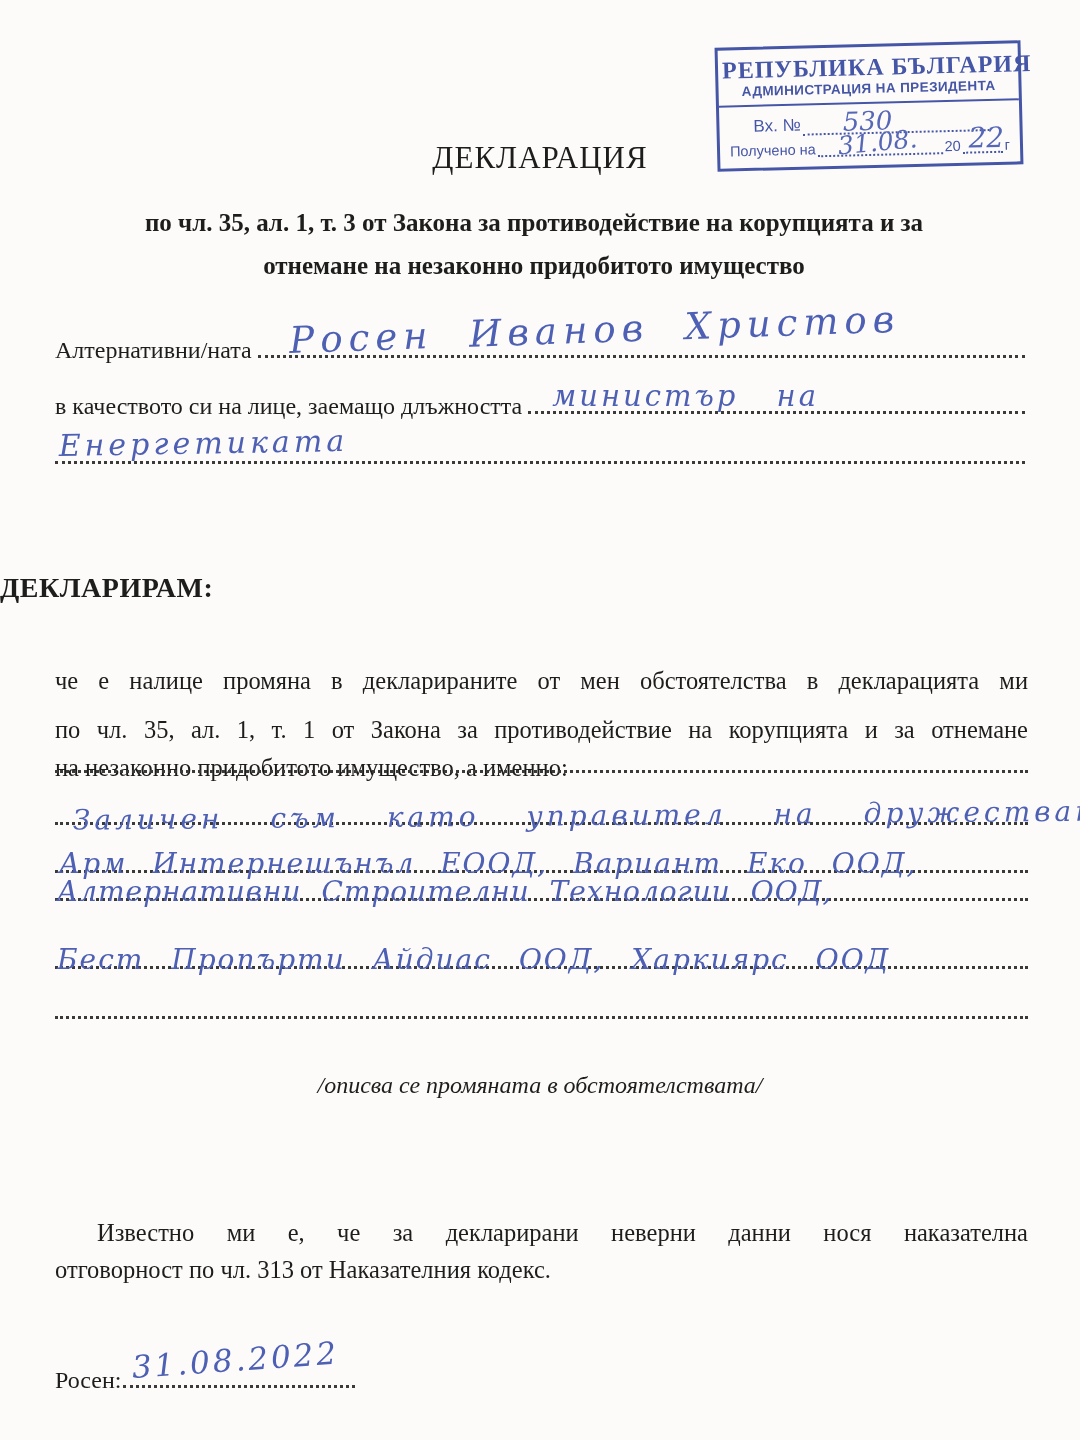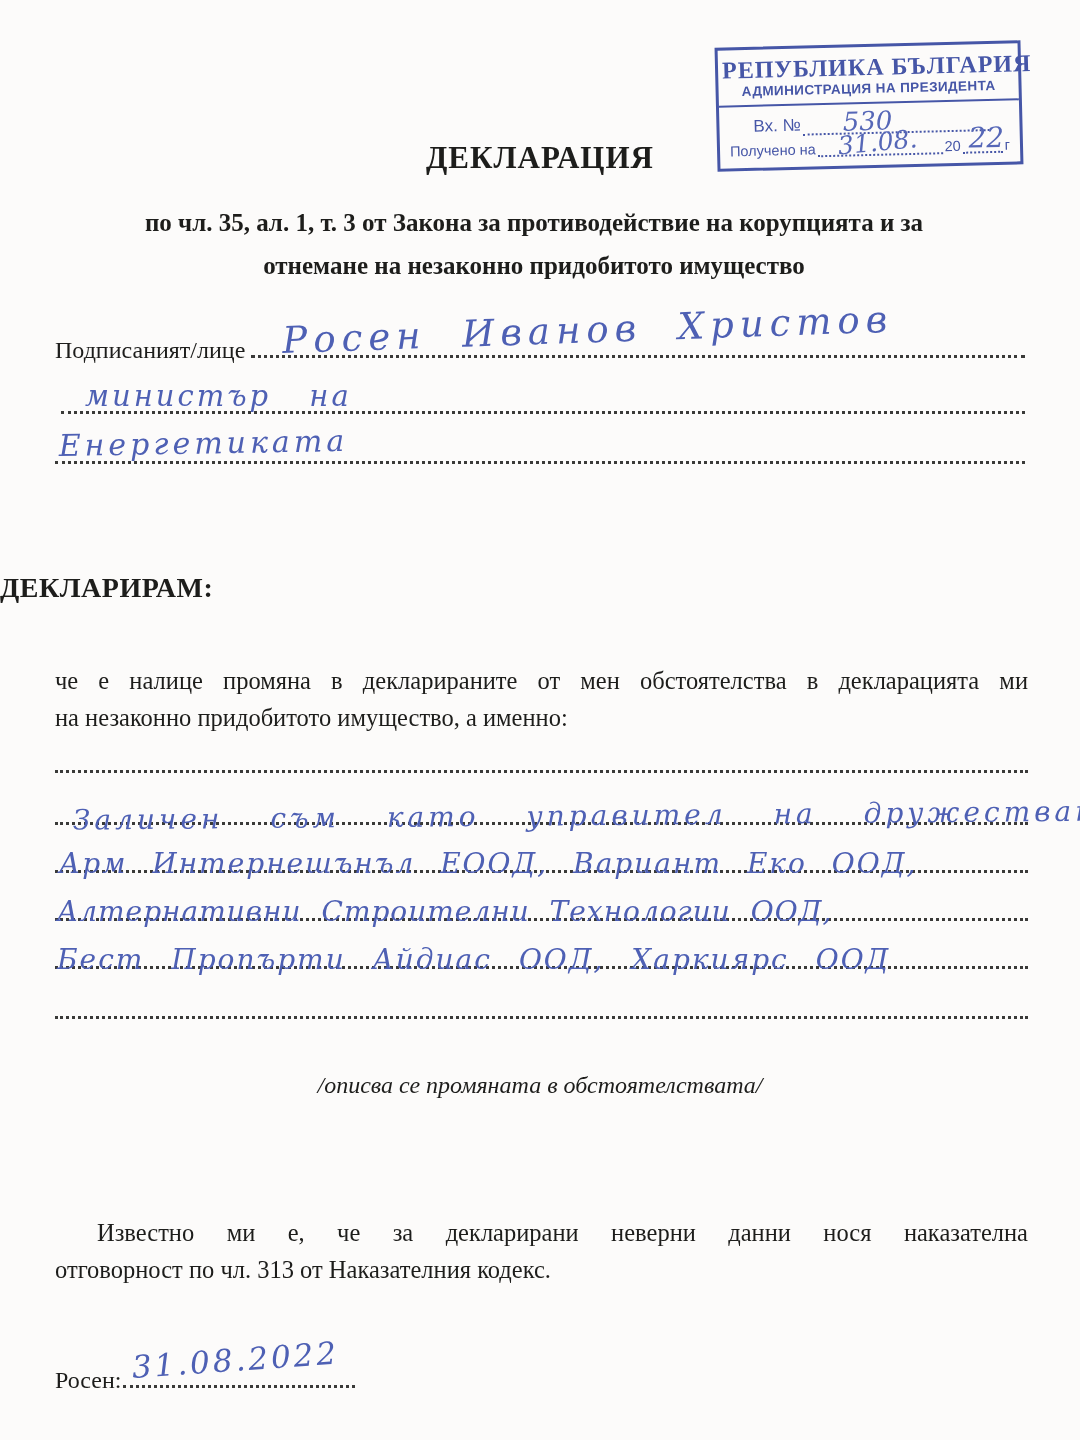--- a/index.html
+++ b/index.html
@@ -62,21 +62,21 @@
     font-family:"DejaVu Serif",serif;
     font-style:italic;
     color:var(--ink);
     white-space:nowrap;
     line-height:1;
   }
 
   
   .title{
     position:absolute; top:140px; left:0; width:100%;
-    text-align:center; font-size:31px; font-weight:700; letter-spacing:1px;
+    text-align:center; font-size:31px; font-weight:400; letter-spacing:1px;
   }
   .subtitle{
     position:absolute; top:202px; left:62px; right:74px;
     text-align:center; font-size:25px; font-weight:700; line-height:1.7;
   }
   .declare-heading{
     position:absolute; top:572px; left:0; width:100%;
     text-align:left; font-size:28px; font-weight:700; letter-spacing:.5px;
   }
 
@@ -156,55 +156,57 @@
     </div>
   </div>
 
   <div class="title">ДЕКЛАРАЦИЯ</div>
   <div class="subtitle">
     <div>по чл. 35, ал. 1, т. 3 от Закона за противодействие на корупцията и за</div>
     <div>отнемане на незаконно придобитото имущество</div>
   </div>
 
   <div class="fline" style="top:332px;">
-    <span class="label">Подписаният/лице</span>
+    <span class="label">Алтернативни/ната</span>
     <span class="leader">
       <span class="hand" style="font-size:37px; left:32px; bottom:-4px; letter-spacing:6px; word-spacing:18px; transform:rotate(-2deg); transform-origin:left bottom;">Росен Иванов Христов</span>
     </span>
   </div>
 
   <div class="fline" style="top:388px;">
+    <span class="label">в качеството си на лице, заемащо длъжността</span>
     <span class="leader">
       <span class="hand" style="font-size:29px; left:24px; bottom:0; letter-spacing:3px; word-spacing:26px;">министър на</span>
     </span>
   </div>
 
   <div class="fline" style="top:438px;align-items:flex-end;">
     <span class="leader" style="margin-left:0;">
       <span class="hand" style="font-size:30px; left:4px; bottom:0; letter-spacing:4px; transform:rotate(-1deg); transform-origin:left bottom;">Енергетиката</span>
     </span>
   </div>
 
   <div class="declare-heading">ДЕКЛАРИРАМ:</div>
 
   <div class="para" style="top:650px;">
     <div class="jline">че е налице промяна в декларираните от мен обстоятелства в декларацията ми</div>
+    <div class="jline">по чл. 35, ал. 1, т. 1 от Закона за противодействие на корупцията и за отнемане</div>
     <div class="last">на незаконно придобитото имущество, а именно:</div>
   </div>
 
   <div class="dotrow" style="top:770px;">
     <span class="hand"></span>
   </div>
   <div class="dotrow" style="top:822px;">
     <span class="hand" style="left:18px; bottom:-5px; letter-spacing:4px; word-spacing:34px; transform:rotate(-.5deg);">Заличен съм като управител на дружествата</span>
   </div>
   <div class="dotrow" style="top:870px;">
     <span class="hand" style="left:4px; bottom:-5px; letter-spacing:2px; word-spacing:14px;">Арм Интернешънъл ЕООД, Вариант Еко ООД,</span>
   </div>
-  <div class="dotrow" style="top:918px;text-align:right;">
+  <div class="dotrow" style="top:898px;text-align:right;">
     <span class="hand" style="left:2px; bottom:-5px; letter-spacing:1px; word-spacing:10px;">Алтернативни Строителни Технологии ООД,</span>
   </div>
   <div class="dotrow" style="top:966px;">
     <span class="hand" style="left:2px; bottom:-5px; letter-spacing:2px; word-spacing:16px;">Бест Пропърти Айдиас ООД, Харкиярс ООД</span>
   </div>
   <div class="dotrow" style="top:1016px;">
     <span class="hand"></span>
   </div>
 
   <div class="note">/описва се промяната в обстоятелствата/</div>

